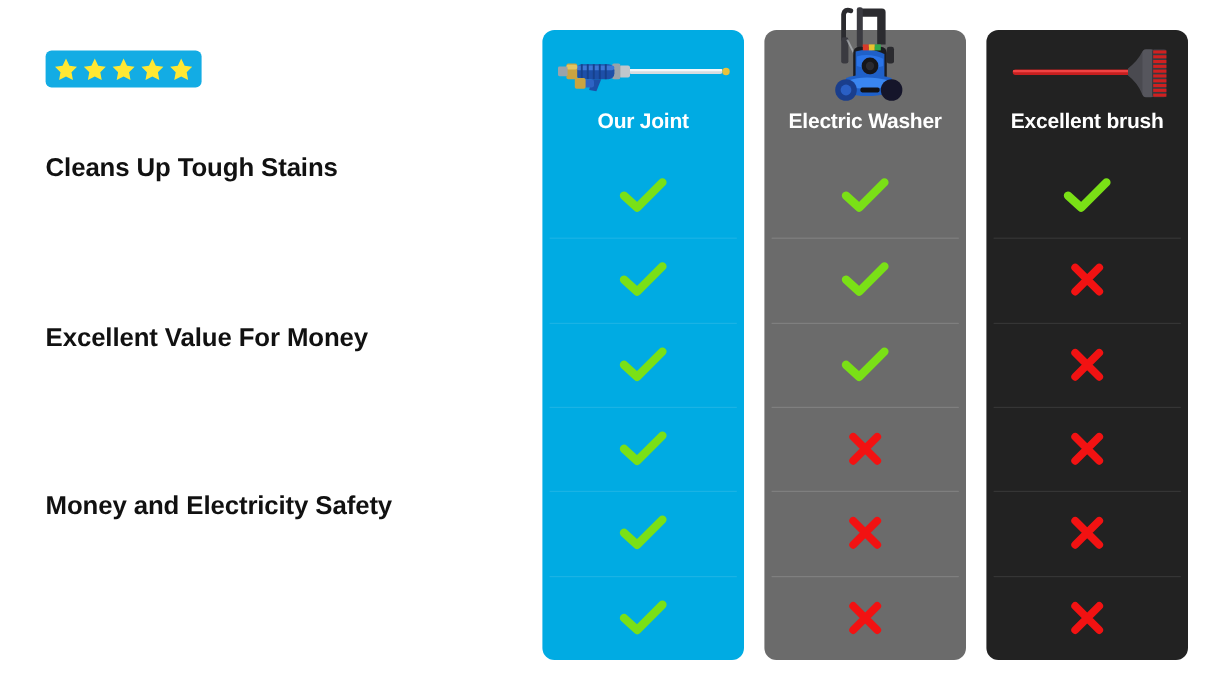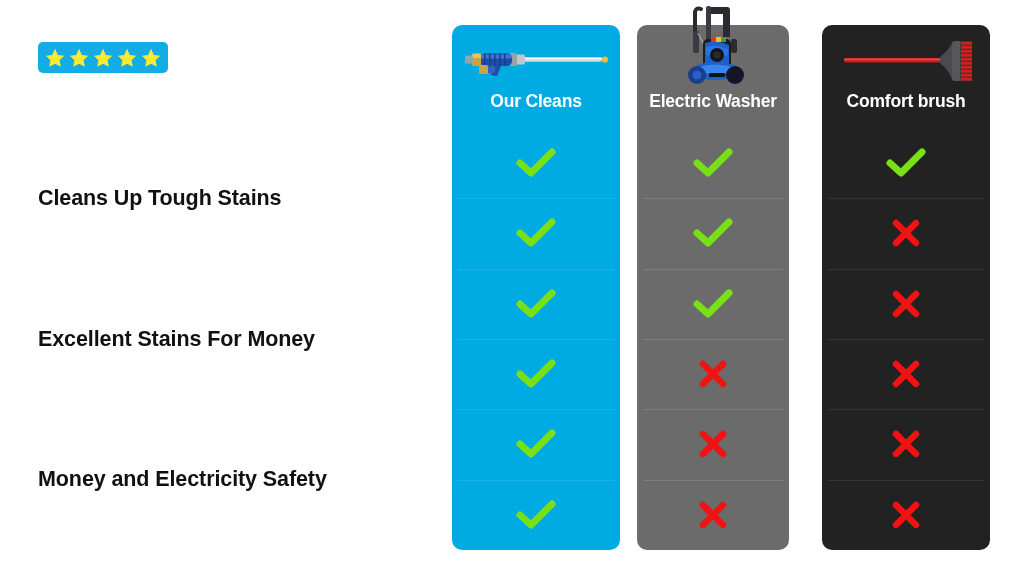--- a/index.html
+++ b/index.html
@@ -48,21 +48,20 @@
     left: 38px;
     top: 128px;
     width: 400px;
     height: 422px;
     display: flex;
     flex-direction: column;
   }
   .feature-row {
     flex: 1 1 0;
     display: flex;
-    align-items: center;
   }
   .feature-label {
     font-size: 21.5px;
     font-weight: 600;
     color: #111111;
     letter-spacing: -0.1px;
     line-height: 1.15;
     white-space: nowrap;
   }
 
@@ -88,21 +87,21 @@
     z-index: 2;
     display: flex;
     flex-direction: column;
     height: 100%;
     width: 100%;
   }
 
   .card-ourbrand { left: 452px; width: 168px; }
   .card-ourbrand .card-surface { background: #00ABE3; }
 
-  .card-electric { left: 637px; width: 152px; }
+  .card-electric { left: 637px; width: 168px; }
   .card-electric .card-surface { background: #6B6B6B; }
 
   .card-ordinary { left: 822px; width: 168px; }
   .card-ordinary .card-surface { background: #222222; }
 
   
   .product-area {
     position: relative;
     height: 66px;
     flex: 0 0 66px;
@@ -183,21 +182,21 @@
     <svg class="star" viewBox="0 0 24 24">
         <polygon points="12,2 15.1,8.6 22,9.5 17,14.5 18.3,21.5 12,18.2 5.7,21.5 7,14.5 2,9.5 8.9,8.6" fill="#FFE833"></polygon>
       </svg>
   </div>
 
   <div class="features">
     <div class="feature-row">
       <span class="feature-label">Cleans Up Tough Stains</span>
     </div>
     <div class="feature-row">
-      <span class="feature-label">Excellent Stains For Money</span>
+      <span class="feature-label">Excellent Value For Money</span>
     </div>
     <div class="feature-row">
       <span class="feature-label">Money and Electricity Safety</span>
     </div>
   </div>
 
   <div class="card card-ourbrand">
     <div class="card-surface"></div>
     <div class="card-inner">
       <div class="product-area">
@@ -216,21 +215,21 @@
           <rect x="44" y="12.5" width="1.6" height="12.5" fill="#16418C"></rect>
           <rect x="12" y="12" width="9" height="13" rx="1.5" fill="#C9A441"></rect>
           <rect x="12" y="13" width="9" height="4" rx="1.5" fill="#E3C463"></rect>
           <rect x="5" y="14.5" width="8" height="8" rx="1.2" fill="#9BA3AA"></rect>
           <path d="M33 25 L41 25 L37 35 L31 34 Z" fill="#1D4FA8"></path>
           <rect x="24" y="25" width="11" height="7" rx="2" fill="#2E63C4"></rect>
           <rect x="19" y="24" width="9" height="9" rx="1.5" fill="#C9A441"></rect>
         </svg>
       </div>
       <div class="card-header">
-        <span class="card-title">Our Cleans</span>
+        <span class="card-title">Our Joint</span>
       </div>
       <div class="marks">
         <div class="mark-cell">
           <svg class="mark-icon mark-check" viewBox="0 0 44 38">
               <path d="M6 19 L17 29 L38 8" stroke="#7AE016" stroke-width="7" stroke-linecap="round" stroke-linejoin="round" fill="none"></path>
             </svg>
         </div>
         <div class="mark-cell">
           <svg class="mark-icon mark-check" viewBox="0 0 44 38">
               <path d="M6 19 L17 29 L38 8" stroke="#7AE016" stroke-width="7" stroke-linecap="round" stroke-linejoin="round" fill="none"></path>
@@ -341,21 +340,21 @@
           <rect x="125" y="21" width="11" height="2.6" fill="#D02020"></rect>
           <rect x="125" y="25" width="11" height="2.6" fill="#D02020"></rect>
           <rect x="125" y="29" width="11" height="2.6" fill="#D02020"></rect>
           <rect x="125" y="33" width="11" height="2.6" fill="#D02020"></rect>
           <rect x="125" y="37" width="11" height="2.6" fill="#D02020"></rect>
           <rect x="125" y="41" width="11" height="2.6" fill="#D02020"></rect>
           <rect x="125" y="45" width="11" height="2.6" fill="#D02020"></rect>
         </svg>
       </div>
       <div class="card-header">
-        <span class="card-title">Comfort brush</span>
+        <span class="card-title">Excellent brush</span>
       </div>
       <div class="marks">
         <div class="mark-cell">
           <svg class="mark-icon mark-check" viewBox="0 0 44 38">
               <path d="M6 19 L17 29 L38 8" stroke="#7AE016" stroke-width="7" stroke-linecap="round" stroke-linejoin="round" fill="none"></path>
             </svg>
         </div>
         <div class="mark-cell">
           <svg class="mark-icon mark-cross" viewBox="0 0 34 34">
               <path d="M7 7 L27 27 M27 7 L7 27" stroke="#F21212" stroke-width="6.5" stroke-linecap="round" fill="none"></path>

